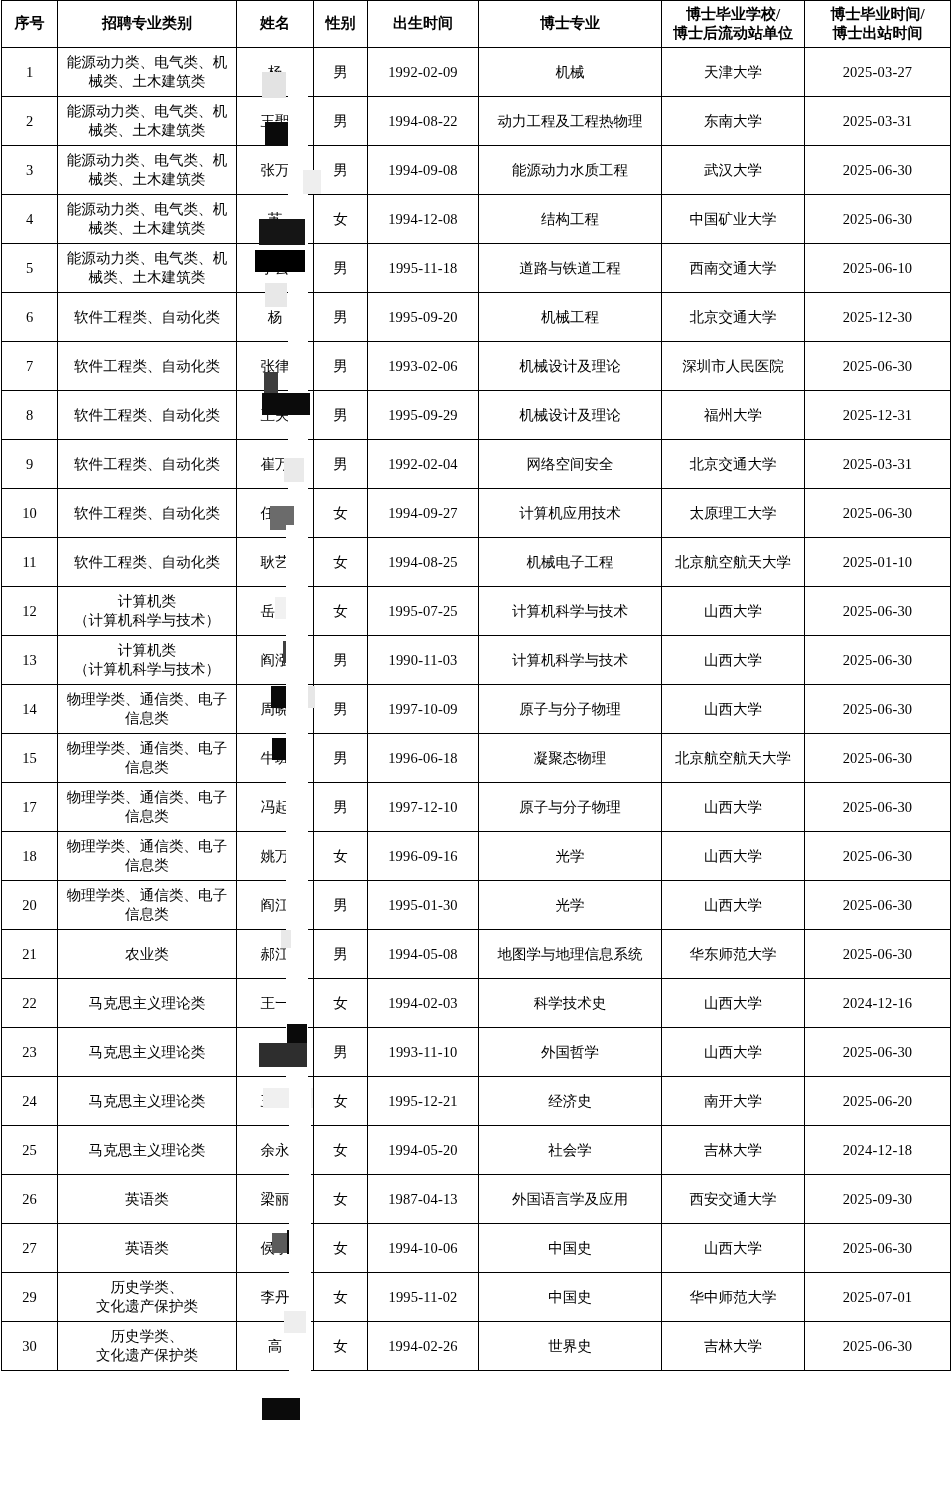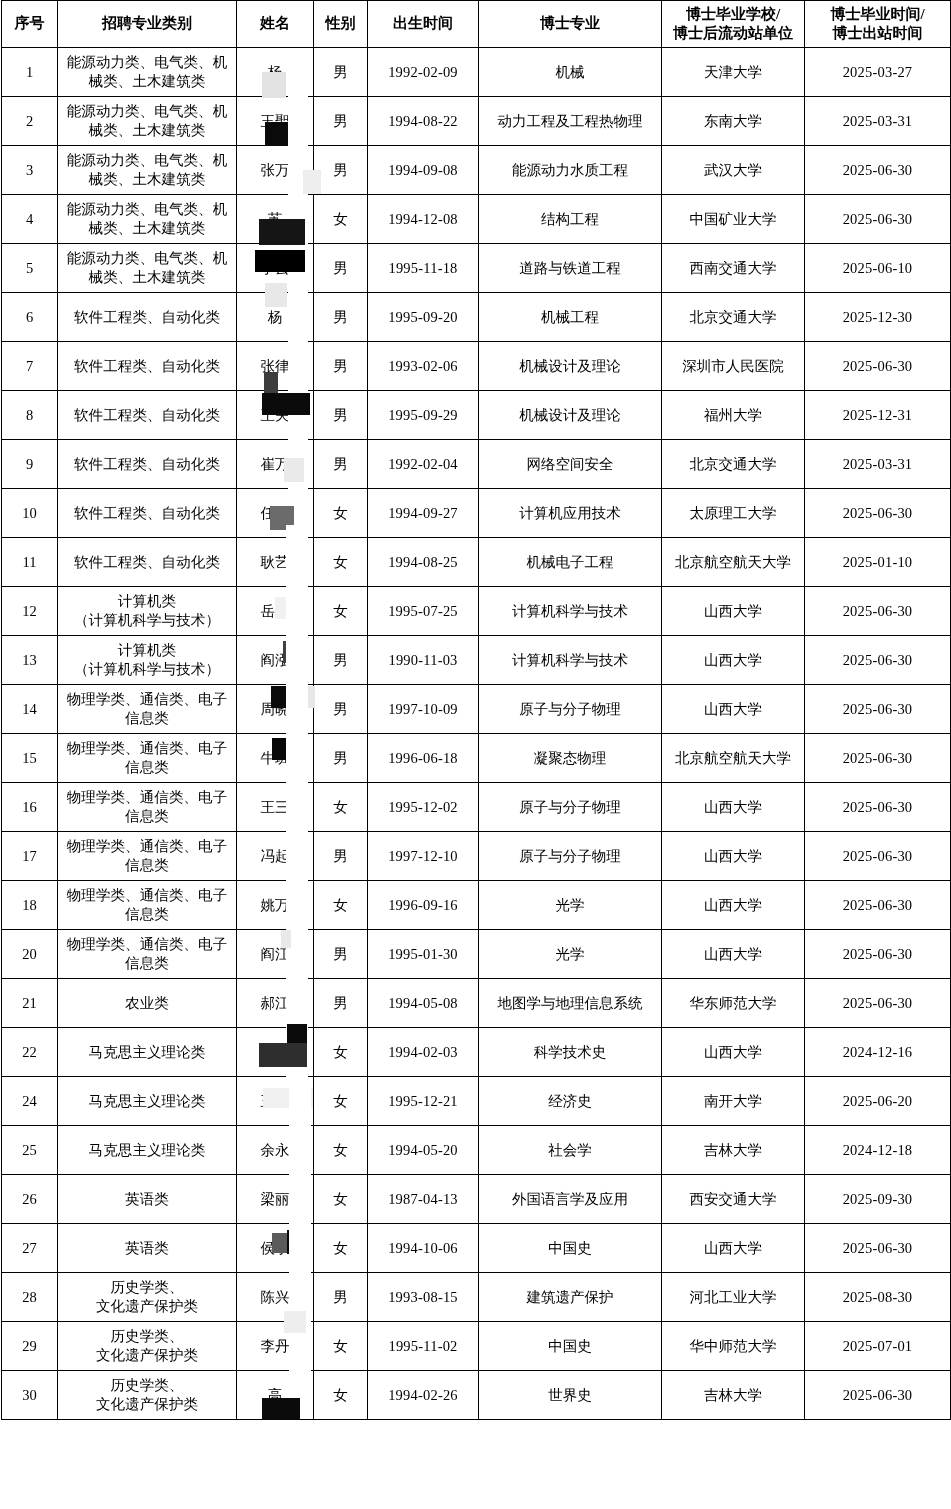--- a/index.html
+++ b/index.html
@@ -270,30 +270,20 @@
           <td class="idx">15</td>
           <td class="cat">物理学类、通信类、电子信息类</td>
           <td class="name"><span class="name-inner">牛班</span></td>
           <td class="sex">男</td>
           <td class="birth">1996-06-18</td>
           <td class="major">凝聚态物理</td>
           <td class="school">北京航空航天大学</td>
           <td class="grad">2025-06-30</td>
         </tr>
         <tr>
-          <td class="idx">16</td>
-          <td class="cat">物理学类、通信类、电子信息类</td>
-          <td class="name"><span class="name-inner">王三</span></td>
-          <td class="sex">女</td>
-          <td class="birth">1995-12-02</td>
-          <td class="major">原子与分子物理</td>
-          <td class="school">山西大学</td>
-          <td class="grad">2025-06-30</td>
-        </tr>
-        <tr>
           <td class="idx">17</td>
           <td class="cat">物理学类、通信类、电子信息类</td>
           <td class="name"><span class="name-inner">冯起</span></td>
           <td class="sex">男</td>
           <td class="birth">1997-12-10</td>
           <td class="major">原子与分子物理</td>
           <td class="school">山西大学</td>
           <td class="grad">2025-06-30</td>
         </tr>
         <tr>
@@ -328,20 +318,30 @@
         </tr>
         <tr>
           <td class="idx">22</td>
           <td class="cat">马克思主义理论类</td>
           <td class="name"><span class="name-inner">王一</span></td>
           <td class="sex">女</td>
           <td class="birth">1994-02-03</td>
           <td class="major">科学技术史</td>
           <td class="school">山西大学</td>
           <td class="grad">2024-12-16</td>
+        </tr>
+        <tr>
+          <td class="idx">23</td>
+          <td class="cat">马克思主义理论类</td>
+          <td class="name"><span class="name-inner">房川</span></td>
+          <td class="sex">男</td>
+          <td class="birth">1993-11-10</td>
+          <td class="major">外国哲学</td>
+          <td class="school">山西大学</td>
+          <td class="grad">2025-06-30</td>
         </tr>
         <tr>
           <td class="idx">24</td>
           <td class="cat">马克思主义理论类</td>
           <td class="name"><span class="name-inner">王昭</span></td>
           <td class="sex">女</td>
           <td class="birth">1995-12-21</td>
           <td class="major">经济史</td>
           <td class="school">南开大学</td>
           <td class="grad">2025-06-20</td>
@@ -368,30 +368,20 @@
         </tr>
         <tr>
           <td class="idx">27</td>
           <td class="cat">英语类</td>
           <td class="name"><span class="name-inner">侯丁</span></td>
           <td class="sex">女</td>
           <td class="birth">1994-10-06</td>
           <td class="major">中国史</td>
           <td class="school">山西大学</td>
           <td class="grad">2025-06-30</td>
-        </tr>
-        <tr>
-          <td class="idx">28</td>
-          <td class="cat">历史学类、<br>文化遗产保护类</td>
-          <td class="name"><span class="name-inner">陈兴</span></td>
-          <td class="sex">男</td>
-          <td class="birth">1993-08-15</td>
-          <td class="major">建筑遗产保护</td>
-          <td class="school">河北工业大学</td>
-          <td class="grad">2025-08-30</td>
         </tr>
         <tr>
           <td class="idx">29</td>
           <td class="cat">历史学类、<br>文化遗产保护类</td>
           <td class="name"><span class="name-inner">李丹</span></td>
           <td class="sex">女</td>
           <td class="birth">1995-11-02</td>
           <td class="major">中国史</td>
           <td class="school">华中师范大学</td>
           <td class="grad">2025-07-01</td>

